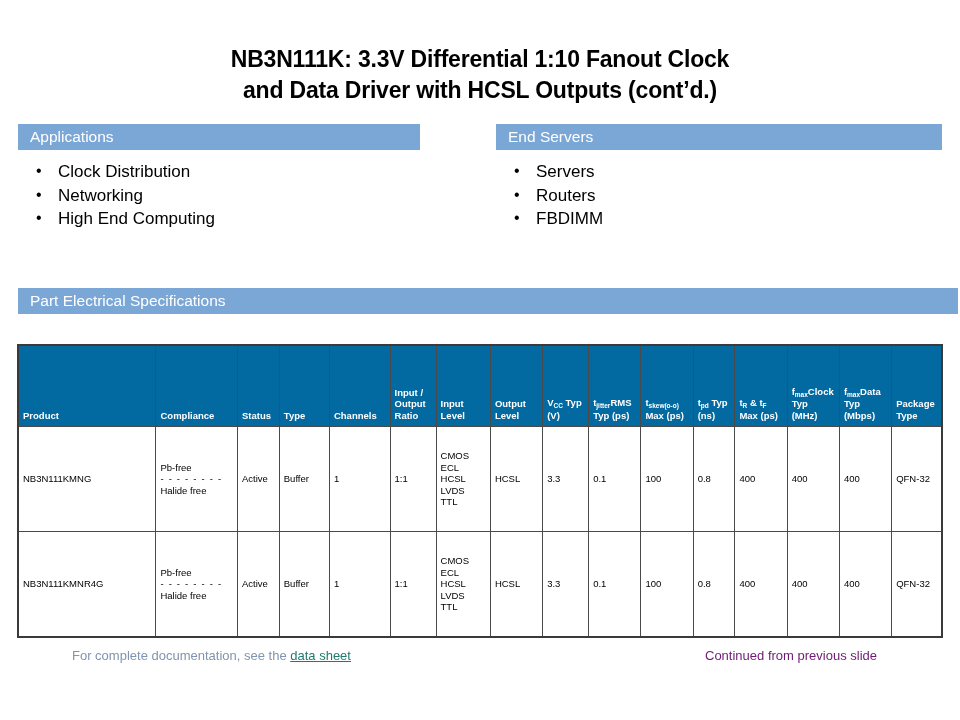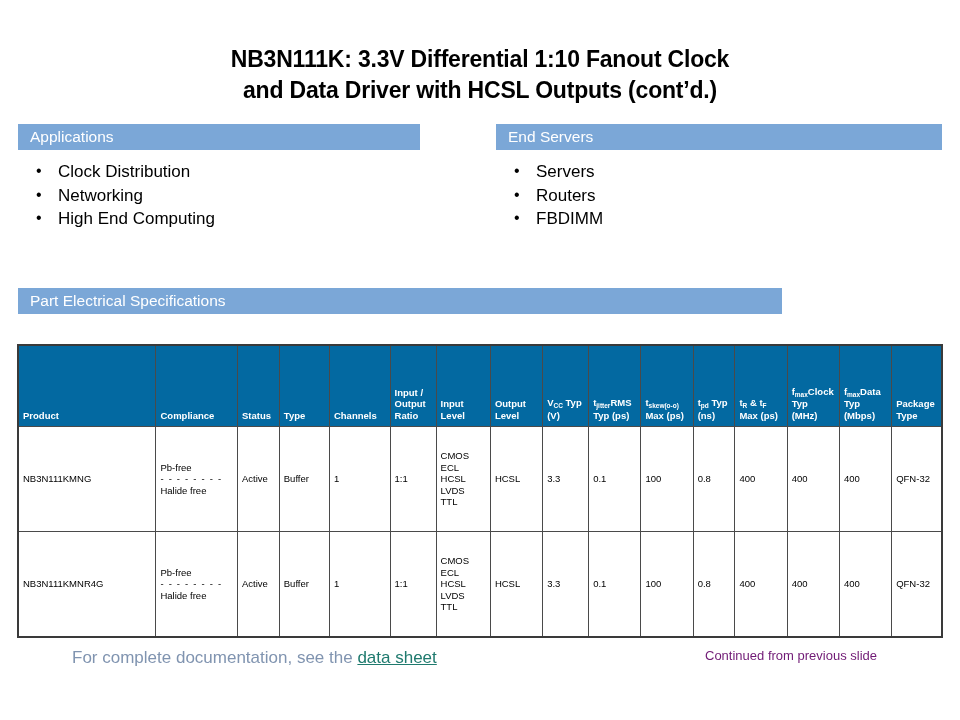--- a/index.html
+++ b/index.html
@@ -38,21 +38,21 @@
     font-size: 15.5px;
     line-height: 26px;
     height: 26px;
     padding-left: 12px;
     box-sizing: border-box;
     overflow: hidden;
     white-space: nowrap;
   }
   #applications-bar { left: 18px;  top: 124px; width: 402px; }
   #endproducts-bar  { left: 496px; top: 124px; width: 446px; }
-  #specs-bar        { left: 18px;  top: 288px; width: 764px; }
+  #specs-bar        { left: 18px;  top: 288px; width: 940px; }
 
   
   .bullet-list {
     position: absolute;
     font-size: 17px;
     line-height: 23.5px;
   }
   #applications-list { left: 34px; top: 160px; width: 440px; }
   #endproducts-list  { left: 512px; top: 160px; width: 420px; }
   .bullet-item {
@@ -114,21 +114,21 @@
     top: 2px;
   }
   .cell-ml { line-height: 12.5px; }
   .dash-line { letter-spacing: 1.2px; }
 
   
   #footer-left {
     position: absolute;
     left: 72px;
     top: 648px;
-    font-size: 17px;
+    font-size: 13px;
     color: #8094B0;
     white-space: nowrap;
   }
   #footer-link {
     color: #1F7A6E;
     text-decoration: underline;
   }
   #footer-right {
     position: absolute;
     left: 705px;

